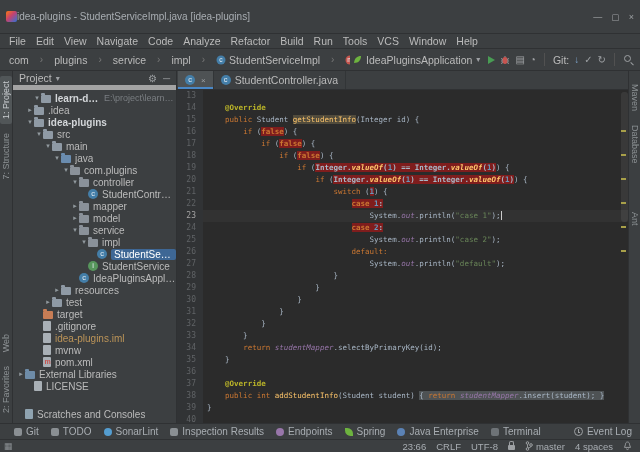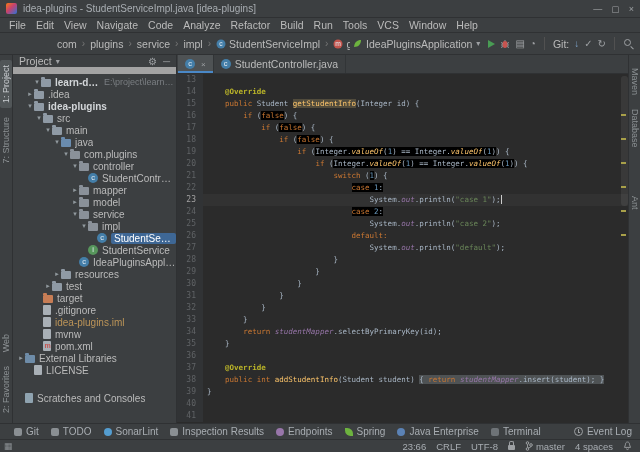--- a/index.html
+++ b/index.html
@@ -1,33 +1,33 @@
 <!DOCTYPE html>
 <html><head>
 <meta charset="utf-8">
 <style>
   * { box-sizing: border-box; margin: 0; padding: 0; }
   html,body { width:640px; height:452px; overflow:hidden; }
   body { background:#3C3F41; color:#BBBBBB; font-family:"Liberation Sans",sans-serif; font-size:11px; }
   .app { width:640px; height:452px; display:flex; flex-direction:column; }
 
   
-  .titlebar { height:18px; flex:none; display:flex; align-items:center; gap:6px; padding:0 6px; background:#3C3F41; border-bottom:1px solid #2F3133; }
+  .titlebar { height:34px; flex:none; display:flex; align-items:center; padding:0 6px; background:#3C3F41; border-bottom:1px solid #2F3133; }
   .logo { width:11px; height:11px; border-radius:2px; background:linear-gradient(135deg,#F97A12,#C6426E 45%,#2D72D9); flex:none; }
   .tb-title { font-size:10px; color:#A8ADB2; white-space:nowrap; overflow:hidden; }
   .winctl { margin-left:auto; display:flex; gap:9px; color:#9DA0A3; font-size:9px; }
   .winctl span { cursor:default; }
 
   
   .menubar { height:15px; flex:none; display:flex; align-items:center; padding:0 4px; border-bottom:1px solid #2F3133; }
   .menu-item { padding:0 5px; font-size:10.5px; color:#BBBBBB; white-space:nowrap; }
 
   
   .toolbar { height:22px; flex:none; display:flex; align-items:center; padding:0 6px; border-bottom:1px solid #2F3133; }
-  .crumbs { display:flex; align-items:center; gap:1px; min-width:0; overflow:hidden;margin-left:48px; }
+  .crumbs { display:flex; align-items:center; gap:7px; min-width:0; overflow:hidden; }
   .crumb { display:flex; align-items:center; gap:3px; padding:0 3px; white-space:nowrap; font-size:10.5px; }
   .crumb-sep { color:#777; font-size:10px; padding:0 1px; }
   .toolbar-right { margin-left:auto; display:flex; align-items:center; gap:5px; flex:none; }
   .run-config { display:flex; align-items:center; gap:4px; padding:0 3px; }
   .run-config .name { font-size:10.5px; color:#BBBBBB; }
   .chev { font-size:8px; color:#9DA0A3; }
   .toolbar-sep { width:1px; height:13px; background:#515151; margin:0 3px; }
   .ico-play { width:0; height:0; border-left:7px solid #499C54; border-top:4px solid transparent; border-bottom:4px solid transparent; display:inline-block; }
   .tbico { font-size:10px; color:#9DA0A3; display:inline-flex; align-items:center; }
   .tbico.blue { color:#7CA0C7; }
@@ -40,21 +40,21 @@
   .main { flex:1; min-height:0; display:flex; }
   .lstripe { width:13px; flex:none; border-right:1px solid #2F3133; display:flex; flex-direction:column; align-items:center; padding:3px 0; }
   .rstripe { width:12px; flex:none; border-left:1px solid #2F3133; display:flex; flex-direction:column; align-items:center; padding:6px 0; }
   .vlabel { writing-mode:vertical-rl; transform:rotate(180deg); font-size:9px; color:#8C9194; padding:5px 1px; margin:2px 0; white-space:nowrap; }
   .vlabel.active { background:#515658; border-radius:2px; color:#C9CDD1; }
   .vlabel-r { writing-mode:vertical-rl; font-size:9px; color:#8C9194; padding:5px 1px; margin:2px 0; white-space:nowrap; }
   .stripe-spacer { flex:1; }
 
   
   .project { width:164px; flex:none; border-right:1px solid #2F3133; display:flex; flex-direction:column; background:#3C3F41; min-height:0; }
-  .project-header { height:19px; flex:none; display:flex; align-items:center; gap:4px; padding:0 6px; border-bottom:7px solid #a3a3a3; }
+  .project-header { height:19px; flex:none; display:flex; align-items:center; gap:4px; padding:0 6px; border-bottom:5px solid #a3a3a3; }
   .project-header .ph-title { font-size:10.5px; color:#BBBBBB; }
   .ph-icons { margin-left:auto; display:flex; gap:6px; color:#9DA0A3; font-size:10px; }
   .tree { flex:1; overflow:hidden; padding-top:2px; }
   .trow { height:12px; display:flex; align-items:center; white-space:nowrap; overflow:hidden; font-size:10px; }
   .arrow { width:8px; flex:none; text-align:center; font-size:7px; color:#91999E; }
   .ticon { flex:none; margin-right:4px; display:inline-flex; }
   .tlabel { color:#BBBBBB; min-width:0; overflow:hidden; text-overflow:ellipsis; }
   .tlabel.b { font-weight:bold; color:#D3D6D9; }
   .tlabel.ignored { color:#BC9458; }
   .trow.sel .tlabel { background:#3E6795; color:#FFFFFF; padding:0 3px; border-radius:2px; }
@@ -82,21 +82,21 @@
   .tab-close { font-size:8px; color:#9DA0A3; margin-left:2px; }
   .code-area { flex:1; min-height:0; position:relative; overflow:hidden; font-family:"DejaVu Sans Mono",monospace; font-size:7.5px; line-height:12px; }
   .cline { display:flex; height:12px; white-space:pre; overflow:hidden; }
   .cline.cur { background:#323232; }
   .lnum { width:26px; flex:none; background:#313335; color:#606366; text-align:right; padding-right:7px; font-size:8px; }
   .cline.cur .lnum { color:#A4A3A3; }
   .ltext { padding-left:4px; color:#A9B7C6; }
   .pln { color:#A9B7C6; } .kw { color:#CC7832; } .str { color:#6A8759; } .num { color:#6897BB; }
   .fld { color:#9876AA; } .mth { color:#FFC66B; } .ann { color:#BBB529;font-weight:bold; }
   .i { font-style:italic; }
-  .w { background:#000000; }
+  .w { background:#7f1d1d;font-weight:bold; }
   .g { background:#4E5254; }
   .h { background:#514B3C; }
   .caret { display:inline-block; width:1px; height:9px; background:#CCCCCC; vertical-align:middle; }
   .stripe-mark { position:absolute; right:2px; width:5px; height:2px; background:#A8A049; }
   .scroll-thumb { position:absolute; right:0; top:2px; width:7px; height:130px; background:rgba(255,255,255,0.07); border-radius:3px; }
 
   
   .bottombar { height:16px; flex:none; display:flex; align-items:center; border-top:1px solid #2F3133; padding:0 8px; }
   .bb-item { display:flex; align-items:center; gap:4px; padding:0 6px; font-size:10px; color:#A8ADB2; white-space:nowrap; }
   .bico { width:8px; height:8px; border-radius:2px; background:#8A8F93; flex:none; }

